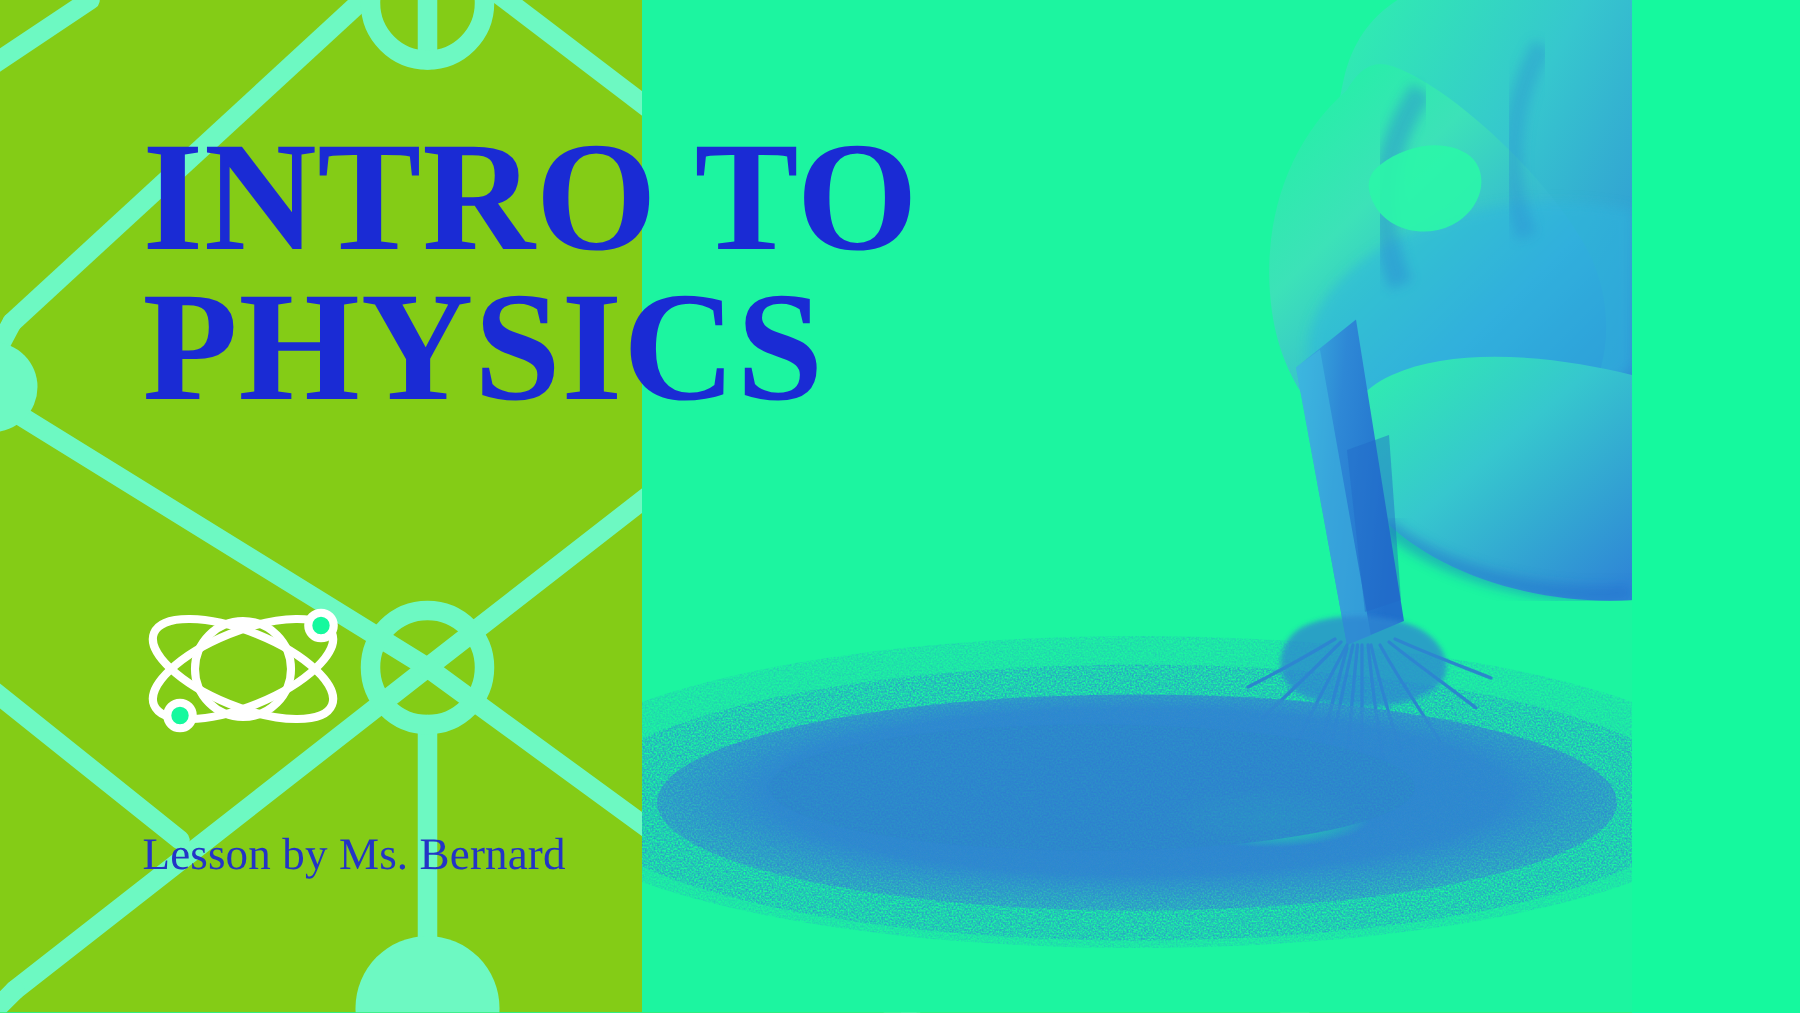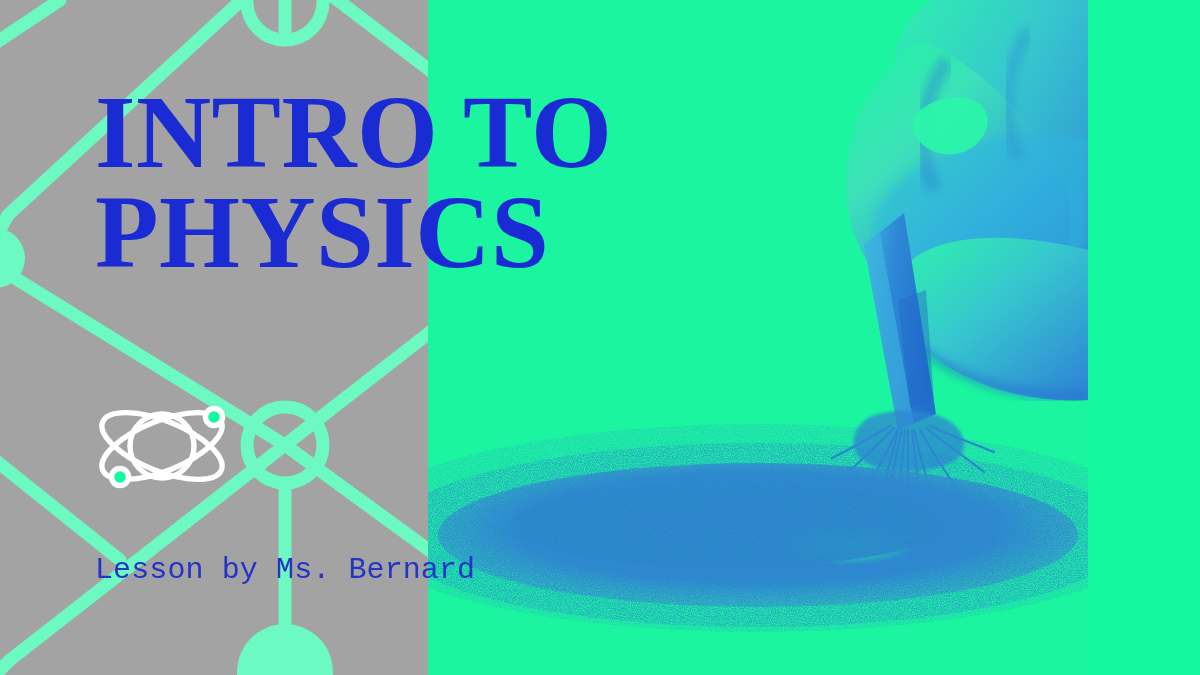--- a/index.html
+++ b/index.html
@@ -5,21 +5,21 @@
   * { margin:0; padding:0; box-sizing:border-box; }
   html, body { width:1200px; height:675px; overflow:hidden; }
   body {
     font-family: "Liberation Sans", sans-serif;
     background:#15F99E;
   }
 
   #slide {
     position:relative;
     width:1088px; height:675px;
-    background:#a3a3a3;
+    background:#84cc16;
     overflow:hidden;
   }
 
   
   #lattice {
     position:absolute; inset:0;
     width:1200px; height:675px;
     pointer-events:none;
   }
 
@@ -53,21 +53,21 @@
   #atom {
     position:absolute;
     left:88px; top:396px;
     width:154px; height:100px;
   }
 
   
   #byline {
     position:absolute;
     left:95px; top:553px;
-    font-family:Liberation Mono, monospace;
+    font-family:Liberation Serif, serif;
     font-size:30px;
     font-weight:400;
     color:#2334C6;
     letter-spacing:0.1px;
   }
 </style>
 </head>
 <body>
 
 <div id="slide">

